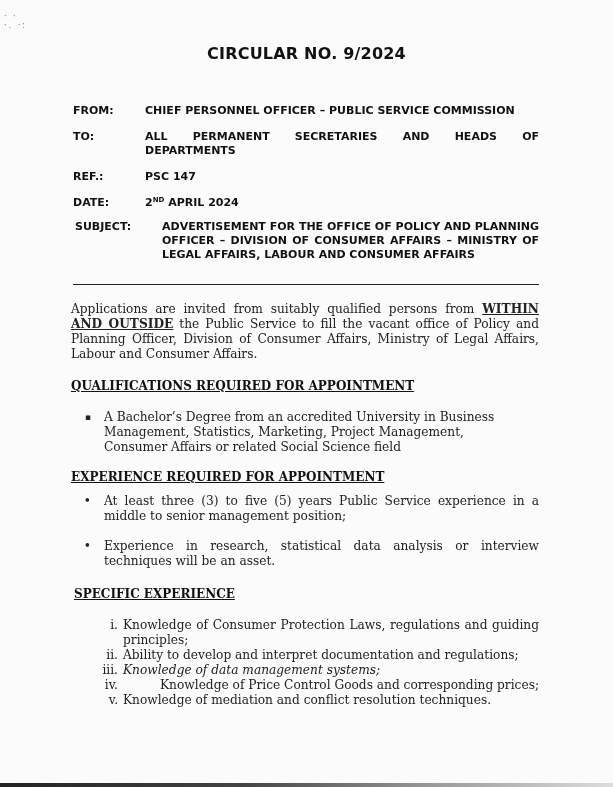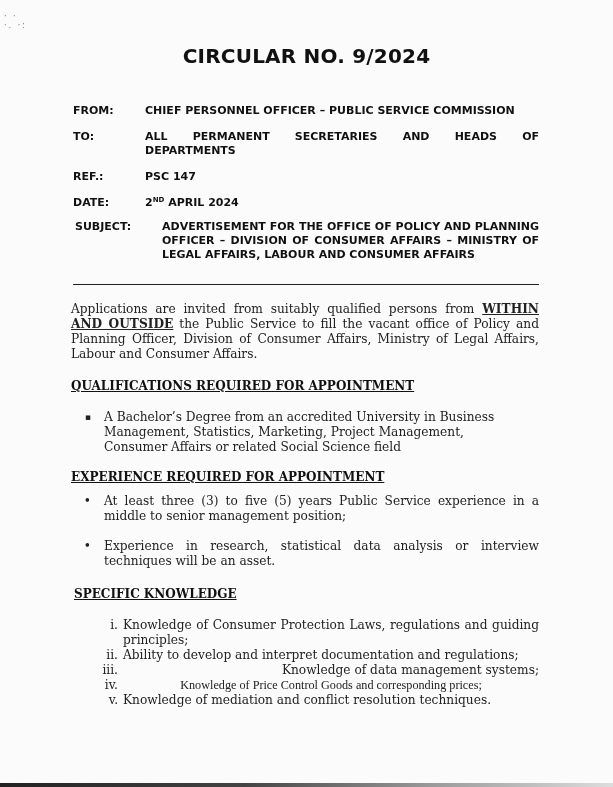--- a/index.html
+++ b/index.html
@@ -7,21 +7,21 @@
     width: 613px; height: 787px; position: relative; overflow: hidden;
     background: #fbfbfb; color: #1a1a1a;
   }
   .scan-bottom {
     position: absolute; left: 0; right: 0; bottom: 0; height: 4px;
     background: linear-gradient(to right, #222 0%, #444 40%, #999 70%, #ddd 100%);
   }
   .specks { position: absolute; left: 4px; top: 12px; font-family: "DejaVu Sans", sans-serif; font-size: 8px; color: #777; line-height: 9px; letter-spacing: 2px; }
   .title {
     position: absolute; left: 0; right: 0; top: 44px; text-align: center;
-    font-family: "DejaVu Sans", sans-serif; font-weight: bold; font-size: 20px; color: #111;
+    font-family: "DejaVu Sans", sans-serif; font-weight: bold; font-size: 16px; color: #111;
     letter-spacing: 0.2px;
   }
   .meta {
     position: absolute; left: 73px; width: 466px;
     font-family: "DejaVu Sans", sans-serif; font-weight: bold; font-size: 11px; color: #111;
   }
   .meta .row { display: flex; margin-bottom: 12px; line-height: 14px; }
   .meta .lbl { width: 72px; flex: none; }
   .meta .val { flex: 1; }
   .meta .val.just2 { text-align: justify; margin-left: 15px; }
@@ -96,37 +96,37 @@
       <span class="txt">At least three (3) to five (5) years Public Service experience in a middle to senior management position;</span>
     </li>
     <li class="item" style="margin-top:15px;">
       <span class="bul">•</span>
       <span class="txt">Experience in research, statistical data analysis or interview techniques will be an asset.</span>
     </li>
   </ul>
 </div>
 
 <div class="body" style="top:587px;">
-  <div class="hdg" style="padding-left:3px;">SPECIFIC KNOWLEDGE</div>
+  <div class="hdg" style="padding-left:3px;">SPECIFIC EXPERIENCE</div>
   <ol style="margin-top:16px;">
     <li class="item">
         <span class="rom">i.</span>
         <span class="txt">Knowledge of Consumer Protection Laws, regulations and guiding principles;</span>
       </li>
     <li class="item">
         <span class="rom">ii.</span>
         <span class="txt" style="text-align:left;">Ability to develop and interpret documentation and regulations;</span>
       </li>
     <li class="item">
         <span class="rom">iii.</span>
-        <span class="txt" style="text-align:right;">Knowledge of data management systems;</span>
+        <span class="txt" style="text-align:left;font-style:italic;">Knowledge of data management systems;</span>
       </li>
     <li class="item">
         <span class="rom">iv.</span>
-        <span class="txt" style="text-align:center;font-family:Liberation Serif, serif;">Knowledge of Price Control Goods and corresponding prices;</span>
+        <span class="txt" style="text-align:right;">Knowledge of Price Control Goods and corresponding prices;</span>
       </li>
     <li class="item">
         <span class="rom">v.</span>
         <span class="txt" style="text-align:left;">Knowledge of mediation and conflict resolution techniques.</span>
       </li>
   </ol>
 </div>
 
 <div class="scan-bottom"></div>
 

